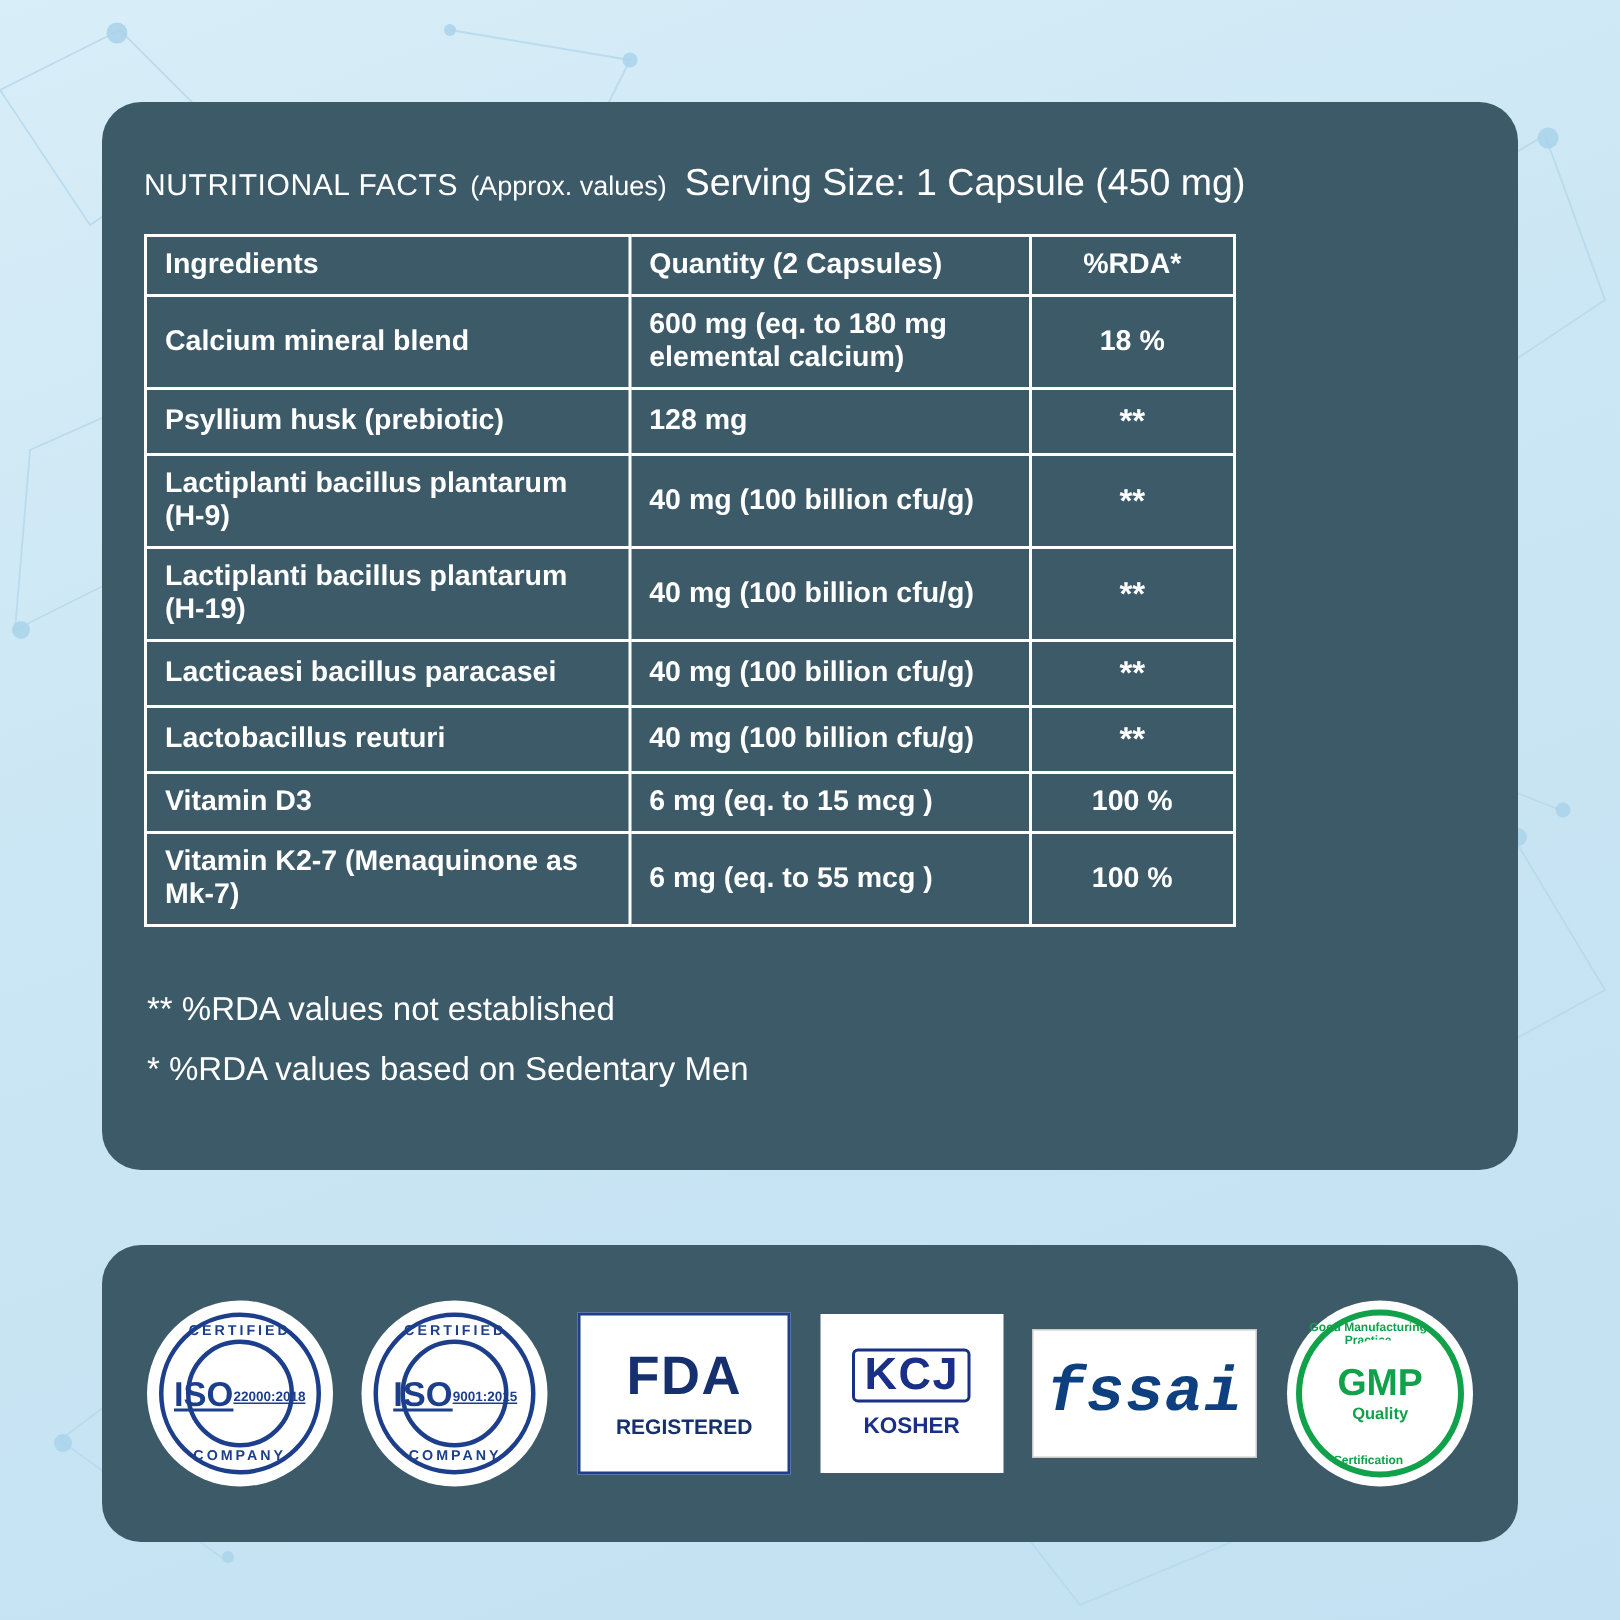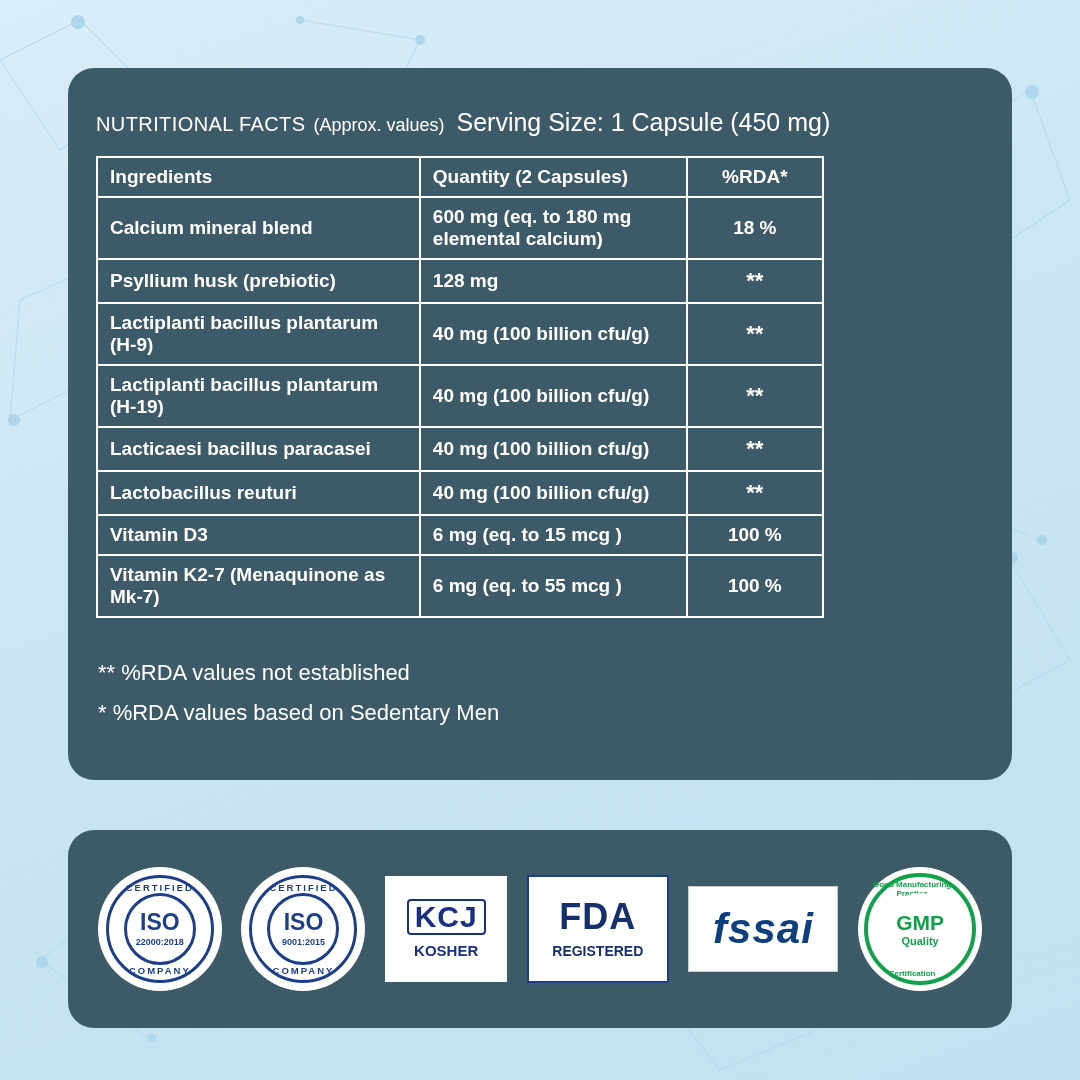--- a/index.html
+++ b/index.html
@@ -131,24 +131,24 @@
     inset: 8px;
     border-radius: 50%;
     border: 3px solid #1d3f8b;
   }
   .iso .inner {
     position: absolute;
     inset: 26px;
     border-radius: 50%;
     border: 3px solid #1d3f8b;
     display: flex;
-    flex-direction: column;
     align-items: center;
     justify-content: center;
     color: #1d3f8b;
+    text-decoration: underline;
   }
   .iso .iso-word {
     font-size: 23px;
     font-weight: bold;
     line-height: 1;
   }
   .iso .iso-std {
     font-size: 9px;
     font-weight: bold;
     margin-top: 3px;
@@ -217,21 +217,21 @@
   .fssai {
     width: 148px;
     height: 84px;
     background: #ffffff;
     border: 1px solid #c9c9c9;
     display: flex;
     align-items: center;
     justify-content: center;
   }
   .fssai .fssai-text {
-    font-family: Liberation Sans, sans-serif;
+    font-family: Liberation Mono, monospace;
     font-style: italic;
     font-size: 42px;
     font-weight: bold;
     color: #0e3f7e;
     letter-spacing: 1px;
   }
 
   .gmp {
     width: 124px;
     height: 124px;
@@ -250,21 +250,21 @@
     inset: 26px;
     border-radius: 50%;
     background: #ffffff;
     display: flex;
     flex-direction: column;
     align-items: center;
     justify-content: center;
     color: #12a14b;
   }
   .gmp .gmp-word {
-    font-size: 21px;
+    font-size: 25px;
     font-weight: bold;
     line-height: 1;
   }
   .gmp .gmp-sub {
     font-size: 11px;
     font-weight: bold;
     margin-top: 2px;
   }
   .gmp .garc-top, .gmp .garc-bottom {
     position: absolute;
@@ -399,30 +399,30 @@
       <div class="arc-top">CERTIFIED</div>
       <div class="inner">
         <div class="iso-word">ISO</div>
         <div class="iso-std">9001:2015</div>
       </div>
       <div class="arc-bottom">COMPANY</div>
     </div>
   </div>
 
   <div class="badge">
+    <div class="fda">
+      <div class="fda-main">FDA</div>
+      <div class="fda-sub">REGISTERED</div>
+    </div>
+  </div>
+
+  <div class="badge">
     <div class="kcj">
       <div class="kcj-top">KCJ</div>
       <div class="kcj-bottom">KOSHER</div>
-    </div>
-  </div>
-
-  <div class="badge">
-    <div class="fda">
-      <div class="fda-main">FDA</div>
-      <div class="fda-sub">REGISTERED</div>
     </div>
   </div>
 
   <div class="badge">
     <div class="fssai">
       <div class="fssai-text">fssai</div>
     </div>
   </div>
 
   <div class="badge">

